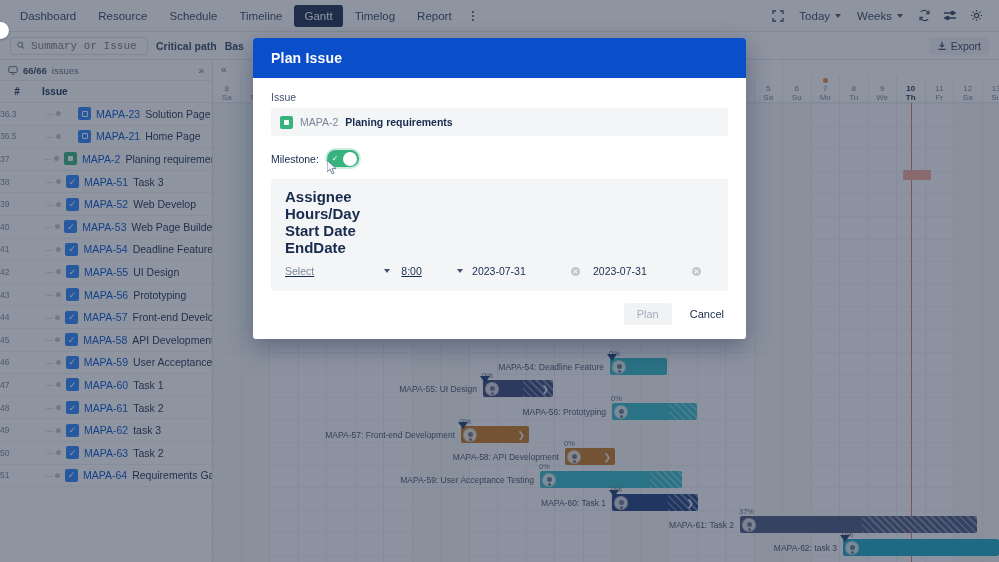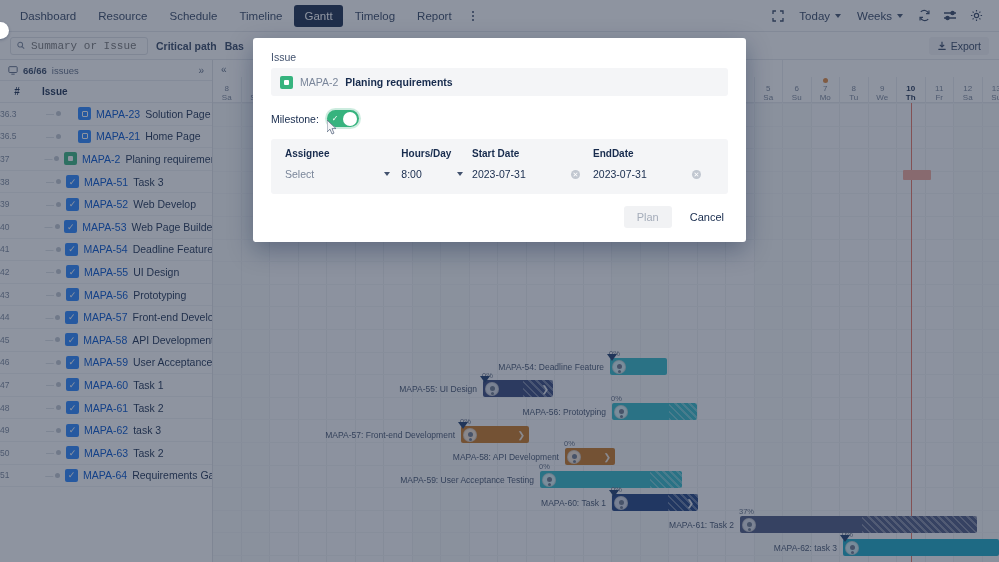--- a/index.html
+++ b/index.html
@@ -179,29 +179,29 @@
     width:32px;height:17px;border-radius:9px;background:#36b37e;position:relative;cursor:pointer;
     box-shadow:0 0 0 2px rgba(54,179,126,.25);
   }
   .toggle .knob { position:absolute;right:1.5px;top:1.5px;width:14px;height:14px;border-radius:50%;background:#fff; }
   .toggle .chk { position:absolute;left:5px;top:4px;font-size:8px;color:#fff; }
   .cursor-arrow { position:absolute;left:56px;top:10px;width:11px;height:15px;pointer-events:none; }
 
   .form-card {
     margin-top:12px;background:#f4f5f7;border-radius:3px;padding:9px 14px 14px 14px;
   }
-  .fc-head { display:flex;font-size:10px;color:#172b4d;font-weight:bold;padding-bottom:9px; }
+  .fc-head { display:flex;font-size:15px;color:#172b4d;font-weight:bold;padding-bottom:9px;flex-direction:column; }
   .fc-row  { display:flex;align-items:center;font-size:10.5px;color:#172b4d; }
   .c-assignee { width:125px; }
   .c-hours { width:76px; }
   .c-start { width:130px; }
   .c-end { width:130px; }
   .fc-head .c-hours, .fc-head .c-start, .fc-head .c-end { }
   .sel {
-    display:flex;align-items:center;justify-content:space-between;width:105px;cursor:pointer;
+    display:flex;align-items:center;justify-content:space-between;width:105px;cursor:pointer;text-decoration:underline;
   }
   .sel .txt { color:#7a869a; }
   .sel .txt.val { color:#172b4d; }
   .sel-hours { width:62px; }
   .datefield { display:flex;align-items:center;justify-content:space-between;width:108px; }
   .clear-x {
     width:9px;height:9px;border-radius:50%;background:#c1c7d0;color:#fff;font-size:7px;
     display:flex;align-items:center;justify-content:center;cursor:pointer;line-height:1;
   }
   .modal-foot { display:flex;justify-content:flex-end;align-items:center;gap:14px;padding:12px 18px 14px 18px; }
@@ -792,20 +792,23 @@
         <span class="blabel" style="left: 499px; top: 483px; width: 125px;">MAPA-62: task 3</span>
       </div>
   </div>
 
   <div class="edge-dot"></div>
 </div>
 
 <div class="overlay"></div>
 
 <div class="modal">
+  <div class="modal-head">
+    <div class="modal-title">Plan Issue</div>
+  </div>
   <div class="modal-body">
     <div class="m-label">Issue</div>
     <div class="issue-field">
       <span class="sq"></span>
       <span class="if-key">MAPA-2</span>
       <span class="if-sum">Planing requirements</span>
     </div>
 
     <div class="milestone-row">
       <span class="m-ms-label">Milestone:</span>

